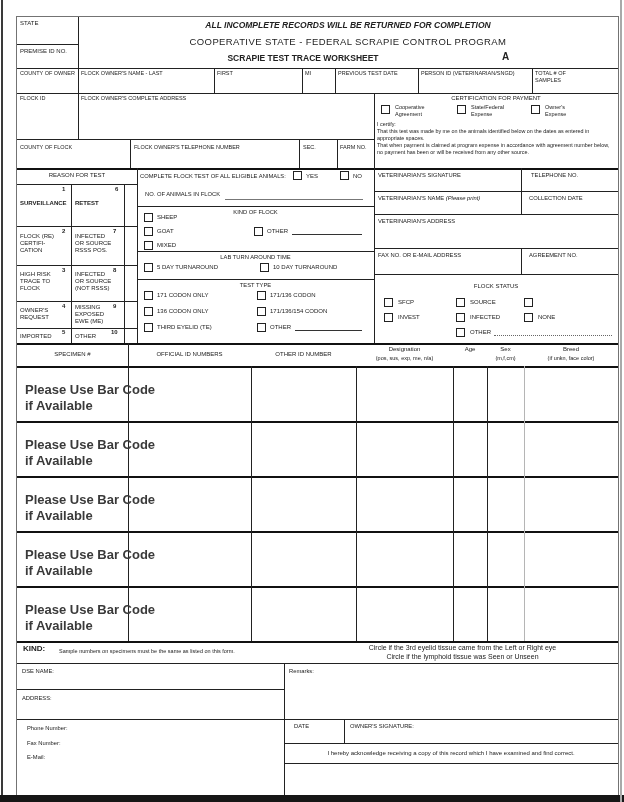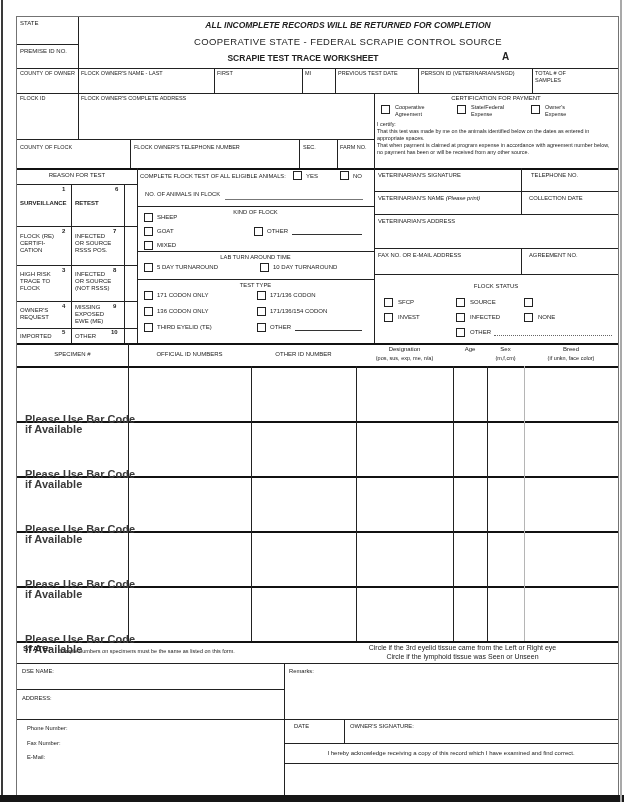--- a/index.html
+++ b/index.html
@@ -13,21 +13,21 @@
   .lab{position:absolute;font-size:6px;line-height:7px;letter-spacing:0;}
   .lab55{position:absolute;font-size:5.5px;line-height:6.5px;}
   .pl{white-space:pre-line;}
   .ctr{text-align:center;}
   .b{font-weight:bold;}
   .i{font-style:italic;}
   .cb{position:absolute;width:7px;height:7px;border:1px solid #222;background:#fff;}
   .num{position:absolute;font-size:6px;font-weight:bold;}
   .fill{position:absolute;border-bottom:1px solid #777;height:8px;}
   .dotfill{position:absolute;border-bottom:1px dotted #666;height:8px;}
-  .barcode{position:absolute;font-size:11px;font-weight:bold;color:#3a3a3a;line-height:10px;white-space:pre-line;margin-top:32px;}
+  .barcode{position:absolute;font-size:13px;font-weight:bold;color:#3a3a3a;line-height:16px;white-space:pre-line;}
   .smalltxt{position:absolute;font-size:5.4px;line-height:6.6px;color:#222;}
   .edgeL{position:absolute;left:1px;top:0;width:2px;height:802px;background:#3a3a3a;}
   .edgeB{position:absolute;left:0;top:795px;width:624px;height:7px;background:#161616;}
   .edgeR{position:absolute;left:620px;top:0;width:2px;height:802px;background:#a9a9a9;}
 </style>
 </head>
 <body>
 
 <div class="page">
   <div class="form">
@@ -83,21 +83,21 @@
     <div class="vl" style="left:436px;top:349px;height:275px;"></div>
     <div class="vl" style="left:470px;top:349px;height:275px;"></div>
     <div class="vlg" style="left:507px;top:349px;height:275px;"></div>
     <div class="vl" style="left:267px;top:646px;height:133px;"></div>
     <div class="vl" style="left:327px;top:702px;height:24px;"></div>
 
     <div class="lab" style="left:3px;top:3px;">STATE</div>
     <div class="lab" style="left:3px;top:31px;">PREMISE ID NO.</div>
 
     <div class="lab ctr b i" style="left:61px;top:5px;width:540px;font-size:8.5px;">ALL INCOMPLETE RECORDS WILL BE RETURNED FOR COMPLETION</div>
-    <div class="lab ctr" style="left:61px;top:21px;width:540px;font-size:9.5px;letter-spacing:.4px;">COOPERATIVE STATE - FEDERAL SCRAPIE CONTROL  SOURCE</div>
+    <div class="lab ctr" style="left:61px;top:21px;width:540px;font-size:9.5px;letter-spacing:.4px;">COOPERATIVE STATE - FEDERAL SCRAPIE CONTROL  PROGRAM</div>
     <div class="lab ctr b" style="left:61px;top:38px;width:450px;font-size:8.5px;">SCRAPIE TEST TRACE WORKSHEET</div>
     <div class="lab b" style="left:485px;top:36px;font-size:10px;">A</div>
 
     <div class="lab55" style="left:3px;top:53px;">COUNTY OF OWNER</div>
     <div class="lab55" style="left:64px;top:53px;">FLOCK OWNER'S NAME - LAST</div>
     <div class="lab55" style="left:200px;top:53px;">FIRST</div>
     <div class="lab55" style="left:288px;top:53px;">MI</div>
     <div class="lab55" style="left:321px;top:53px;">PREVIOUS TEST DATE</div>
     <div class="lab55" style="left:404px;top:53px;">PERSON ID (VETERINARIAN/SNGD)</div>
     <div class="lab55 pl" style="left:518px;top:53px;width:60px;">TOTAL #  OF
@@ -243,21 +243,21 @@
 if Available</div>
     <div class="barcode" style="left:8px;top:420px;">Please Use Bar Code
 if Available</div>
     <div class="barcode" style="left:8px;top:475px;">Please Use Bar Code
 if Available</div>
     <div class="barcode" style="left:8px;top:530px;">Please Use Bar Code
 if Available</div>
     <div class="barcode" style="left:8px;top:585px;">Please Use Bar Code
 if Available</div>
 
-    <div class="lab b" style="left:6px;top:628px;font-size:8px;">STATE:</div>
+    <div class="lab b" style="left:6px;top:628px;font-size:8px;">KIND:</div>
     <div class="lab55" style="left:42px;top:631px;">Sample numbers on specimens must be  the same as listed on this form.</div>
     <div class="lab ctr" style="left:290px;top:627px;width:311px;font-size:7px;">Circle if the 3rd eyelid tissue came from the Left or Right eye</div>
     <div class="lab ctr" style="left:290px;top:636px;width:311px;font-size:7px;">Circle if the lymphoid tissue was Seen or Unseen</div>
 
     <div class="lab" style="left:5px;top:651px;font-size:5.8px;">DSE NAME:</div>
     <div class="lab" style="left:5px;top:678px;font-size:5.8px;">ADDRESS:</div>
     <div class="lab" style="left:272px;top:651px;font-size:5.8px;">Remarks:</div>
     <div class="lab" style="left:10px;top:708px;font-size:5.8px;">Phone Number:</div>
     <div class="lab" style="left:10px;top:723px;font-size:5.8px;">Fax  Number:</div>
     <div class="lab" style="left:10px;top:737px;font-size:5.8px;">E-Mail:</div>

